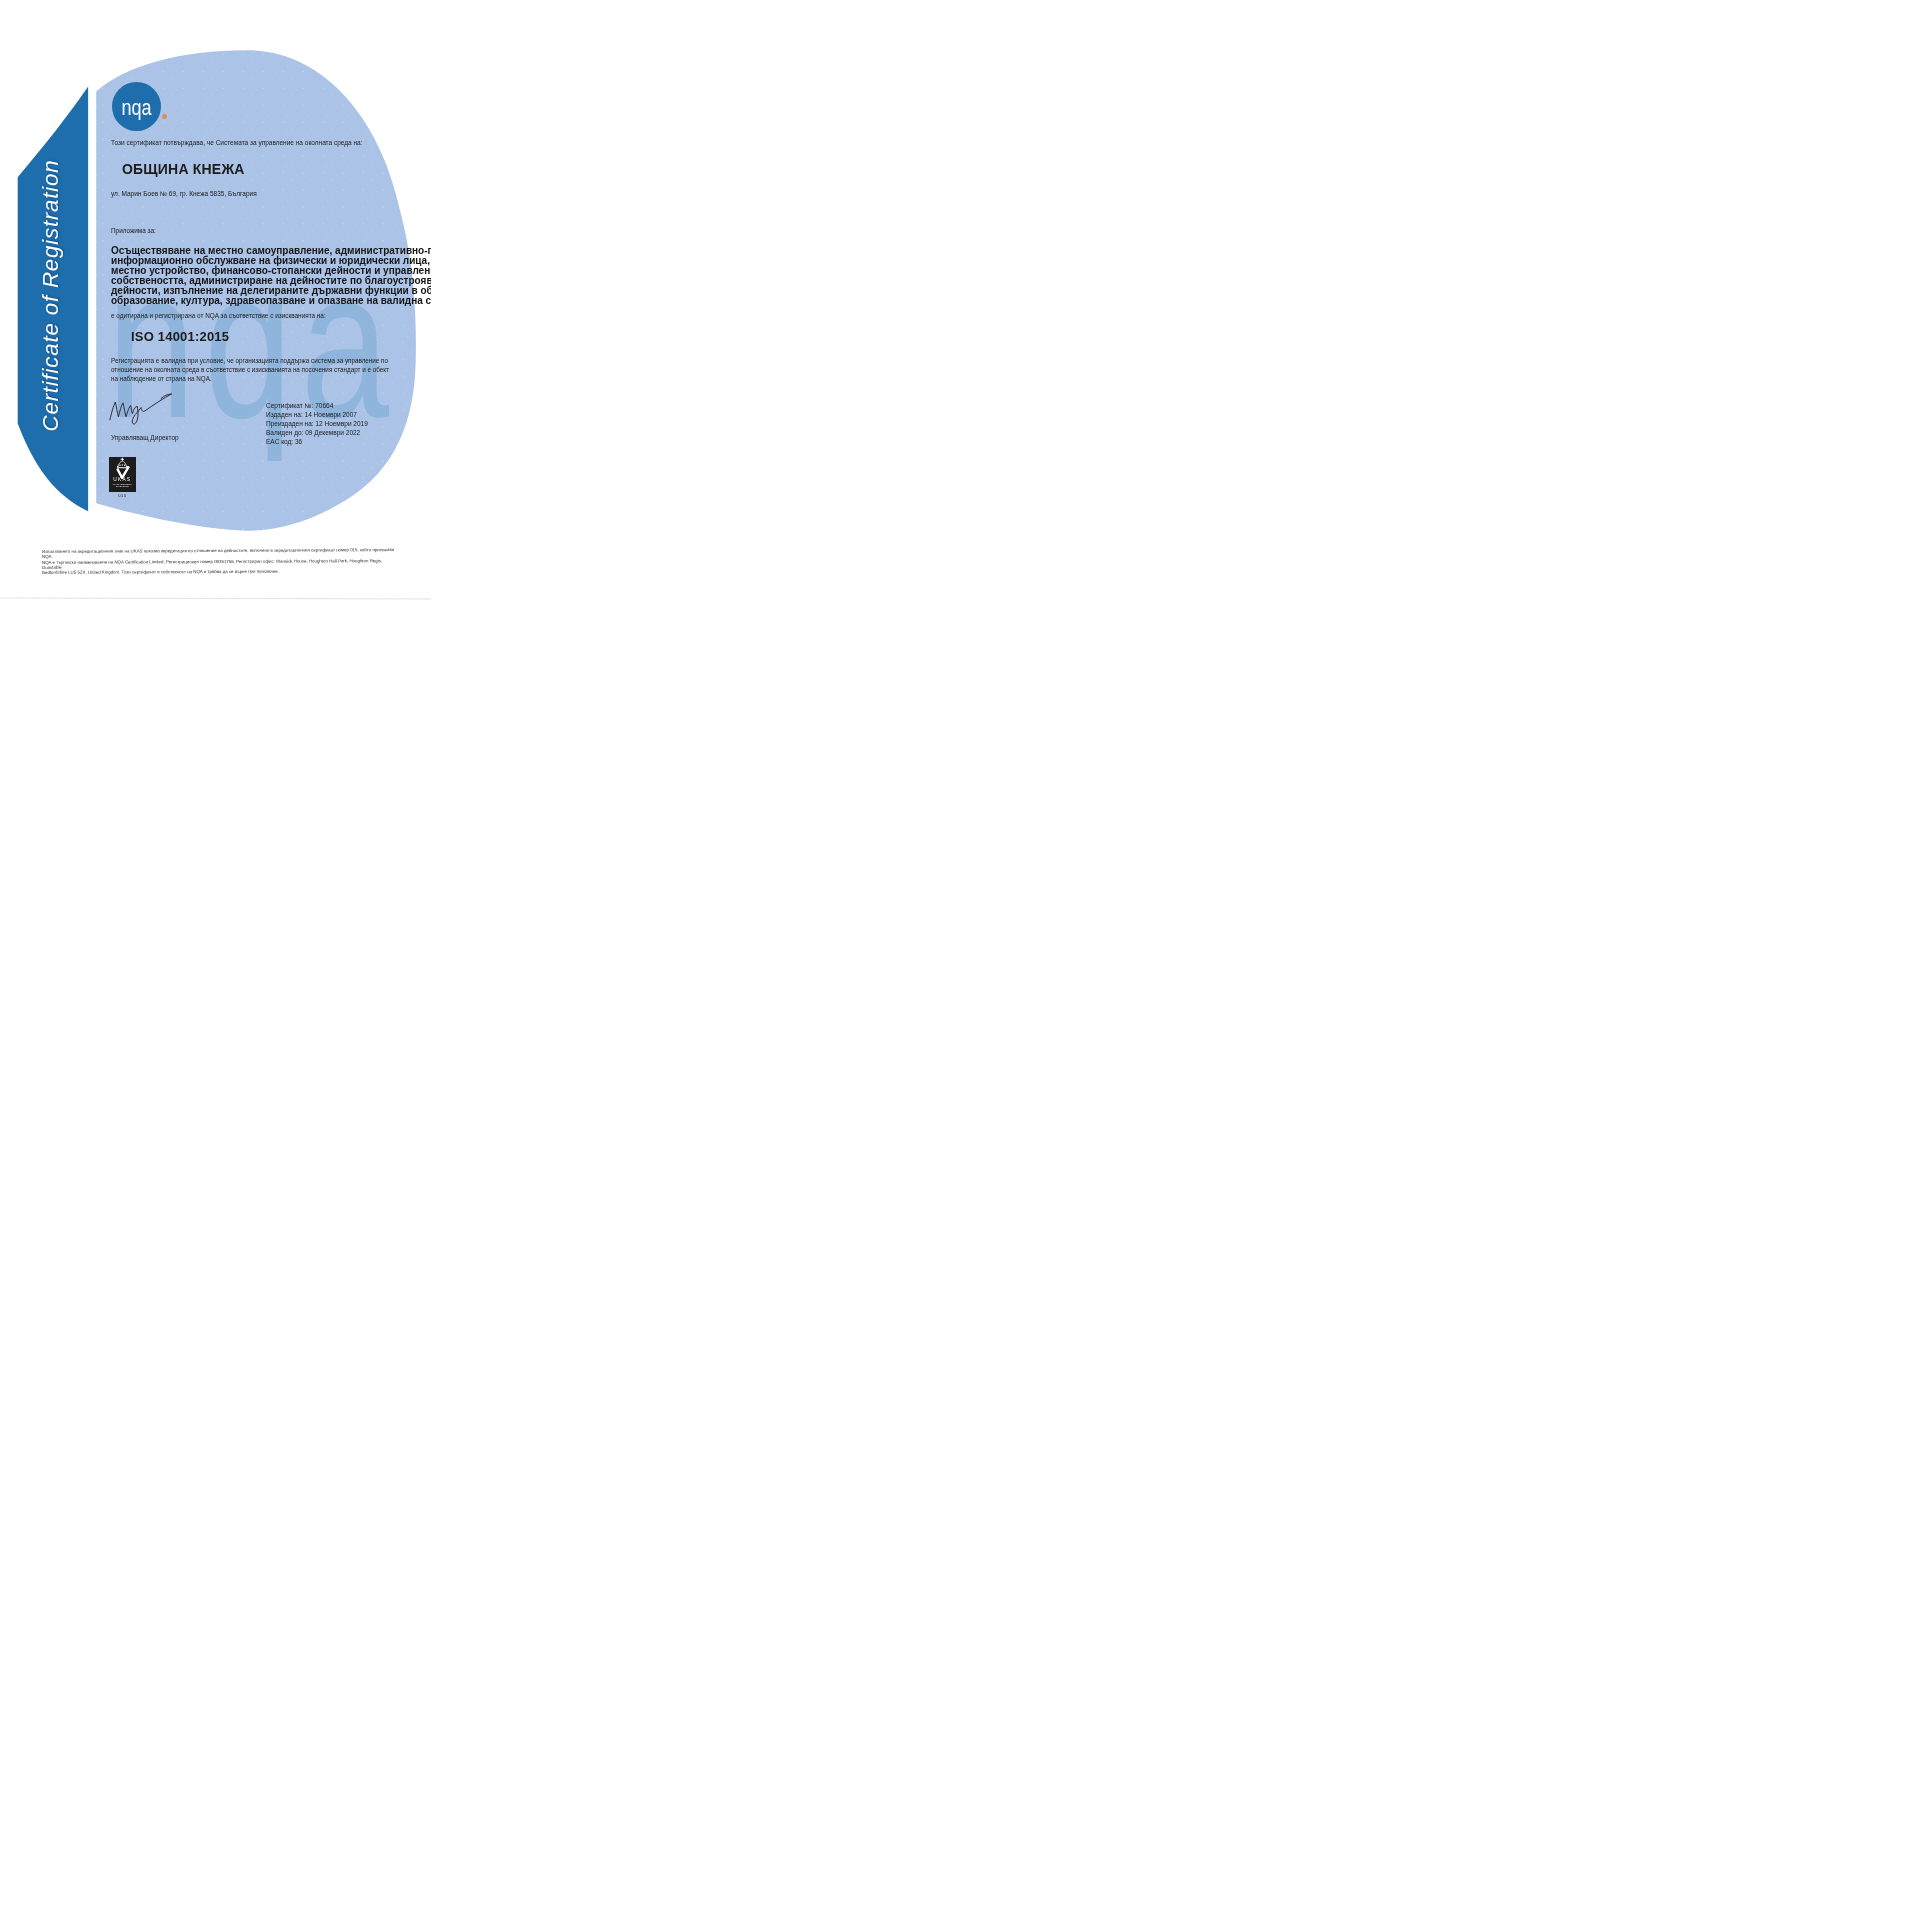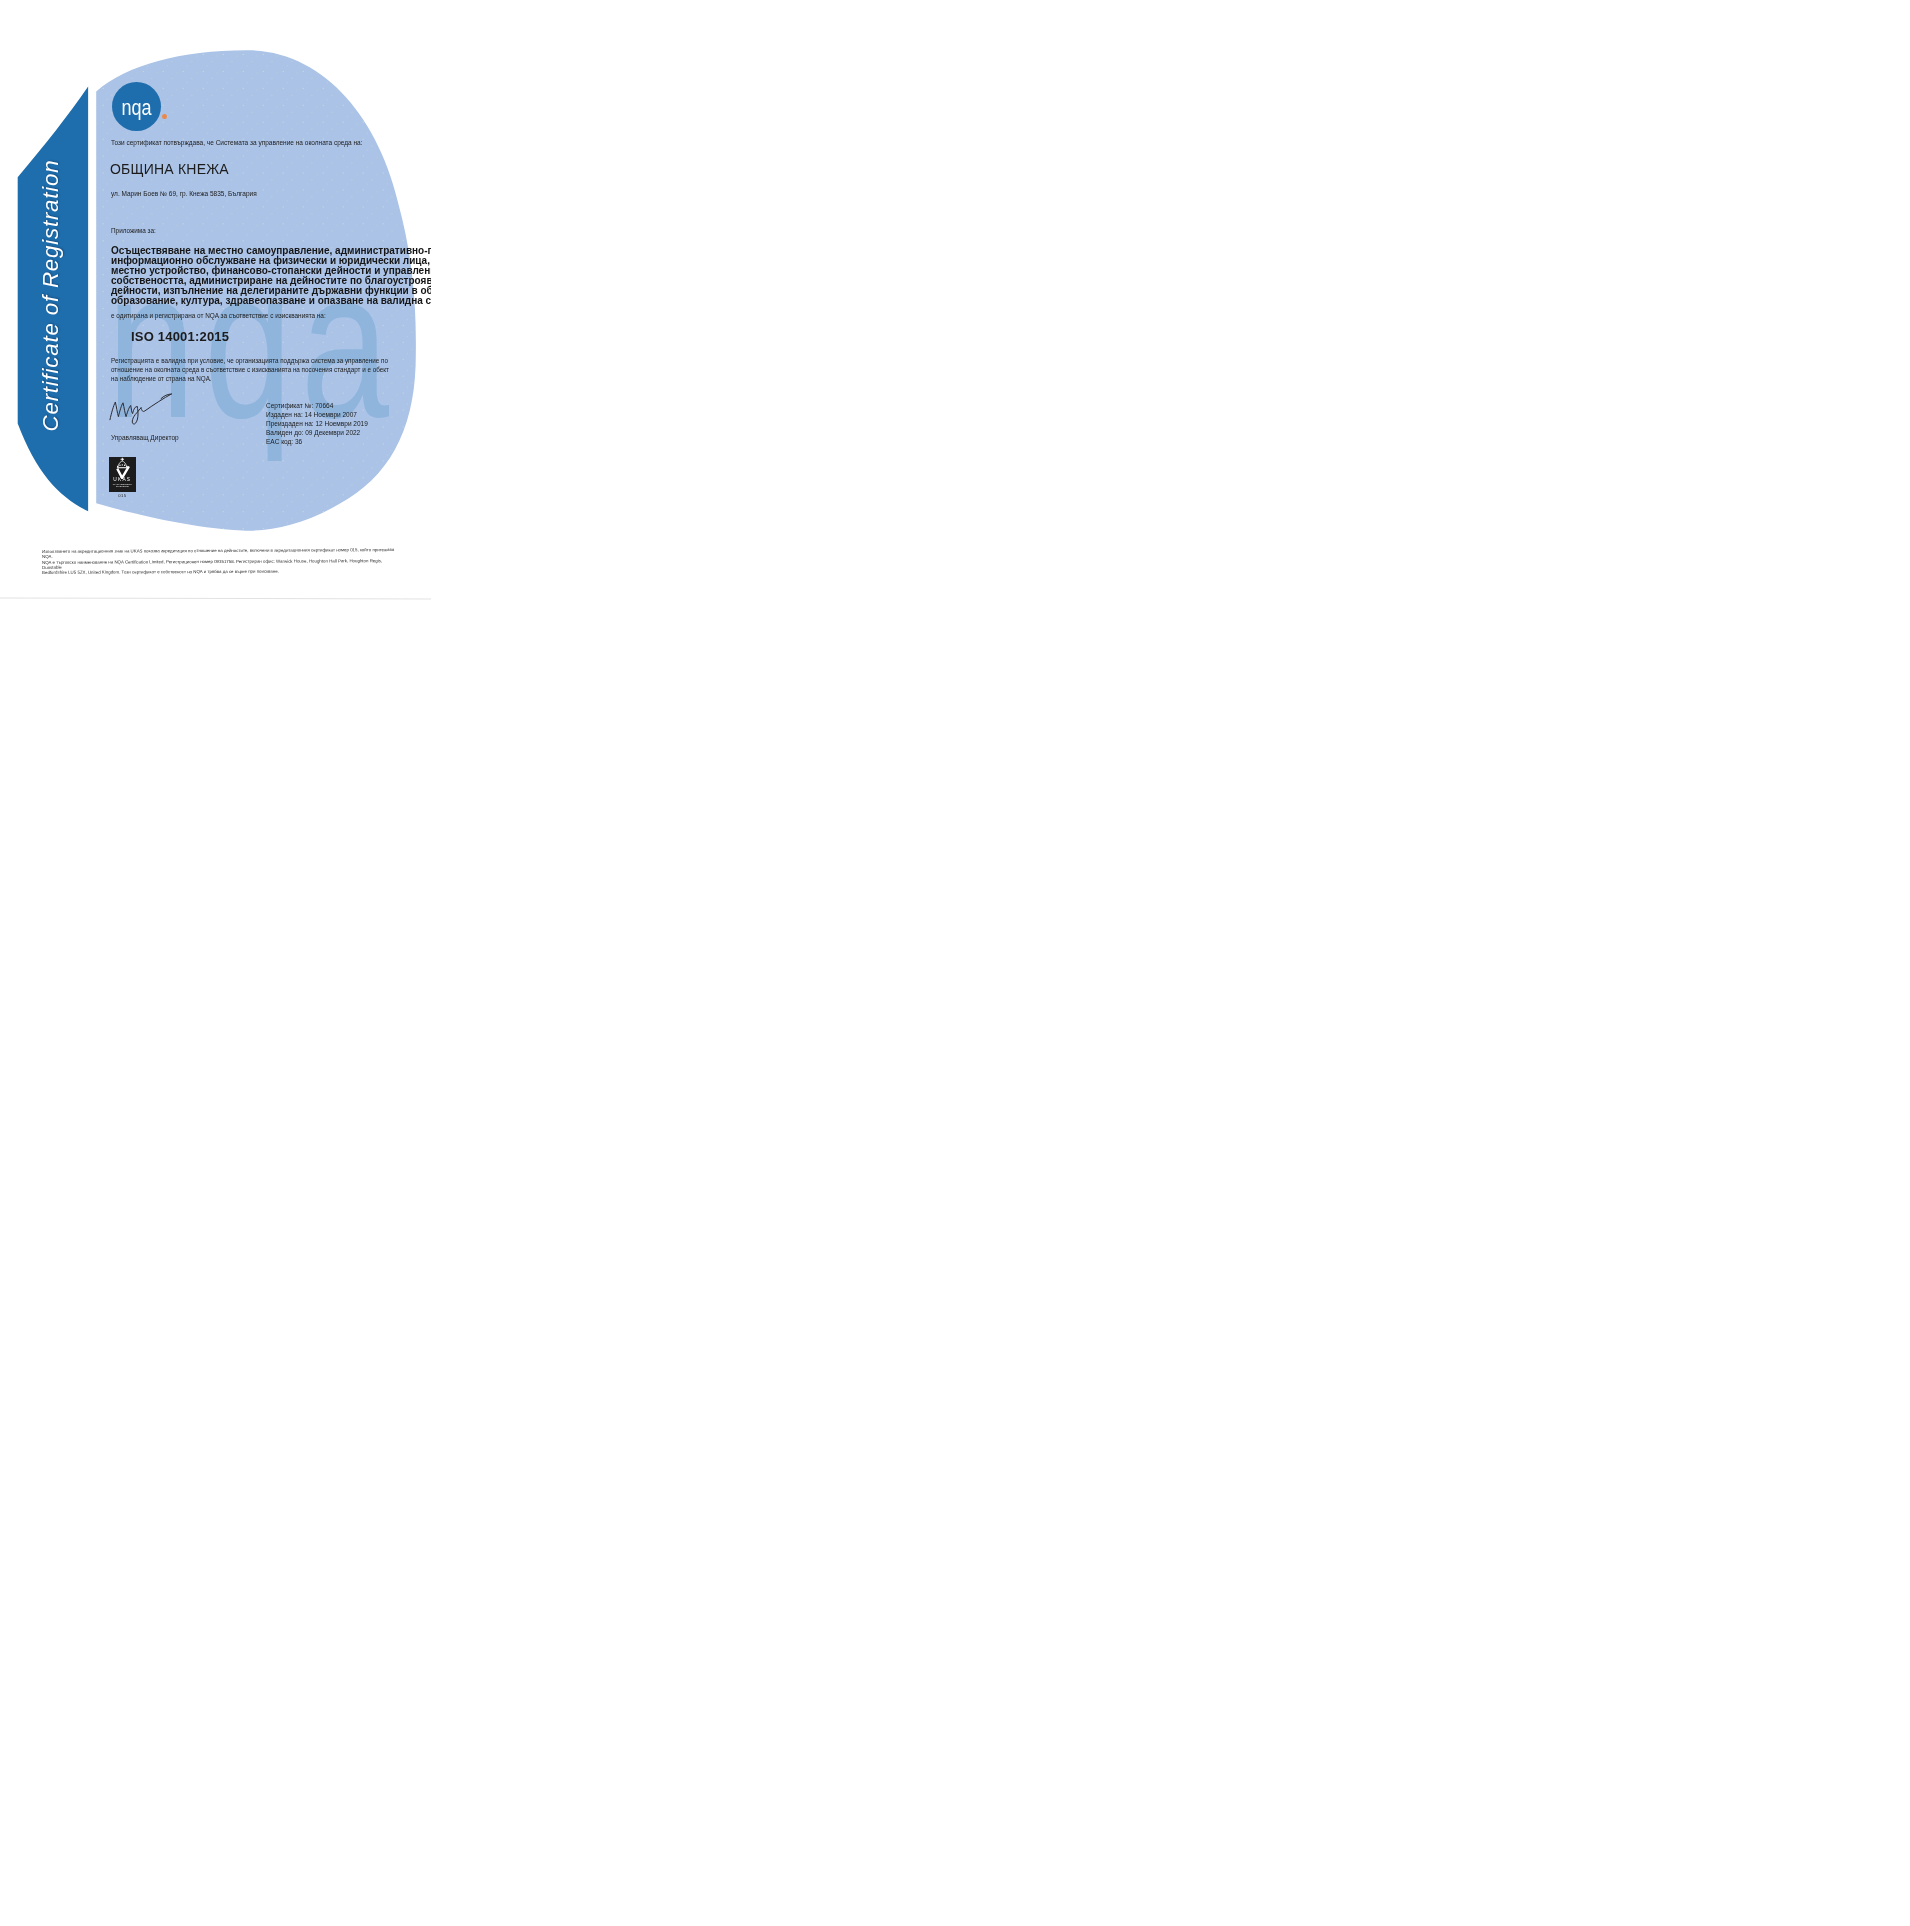--- a/index.html
+++ b/index.html
@@ -20,21 +20,21 @@
   
   #nqa-circle{left:112px;top:82px;width:49px;height:49px;border-radius:50%;background:#1e6dac;}
   #nqa-logo-text{
     left:112px;top:94px;width:49px;height:27px;line-height:27px;text-align:center;
     color:#ffffff;font-size:22px;font-weight:400;transform:scaleX(0.82);transform-origin:center;
   }
   #nqa-dot{left:162px;top:114px;width:4.6px;height:5.4px;border-radius:50%;background:#e98a4d;}
   
   .t{white-space:nowrap;}
   #intro{left:111px;top:139px;font-size:6.5px;color:#222;}
-  #org-name{left:110px;top:161px;font-size:14px;font-weight:400;letter-spacing:0.2px;}
+  #org-name{left:122px;top:161px;font-size:14px;font-weight:700;letter-spacing:0.2px;}
   #org-address{left:111px;top:190px;font-size:6.5px;}
   #applicable{left:111px;top:227px;font-size:6.4px;}
   #scope{left:111px;top:246px;font-size:10px;font-weight:700;line-height:10px;color:#161616;}
   #audit{left:111px;top:312px;font-size:6.4px;}
   #standard{left:123px;top:329px;font-size:13px;font-weight:700;letter-spacing:0.2px;margin-left:8px;}
   #validity{left:111px;top:356px;font-size:6.3px;line-height:9px;}
   #signature-wrap{left:106px;top:389px;width:77px;height:43px;}
   #signatory{left:111px;top:434px;font-size:6.5px;}
   #details{left:266px;top:401px;font-size:6.5px;line-height:9px;}
   #details .row span{white-space:nowrap;}

